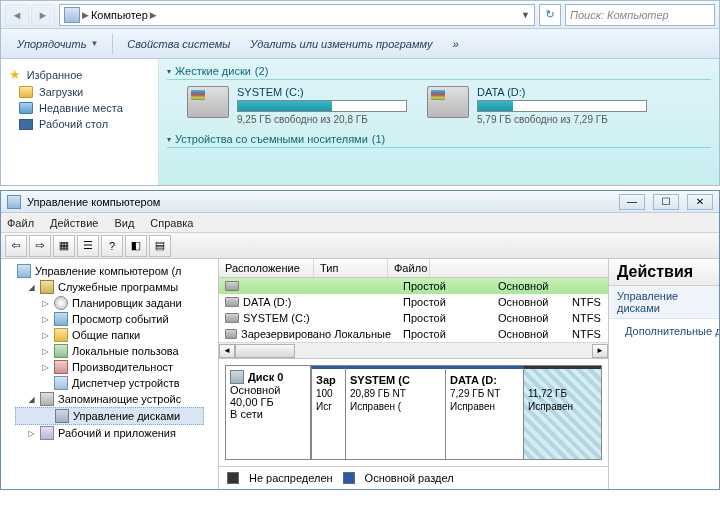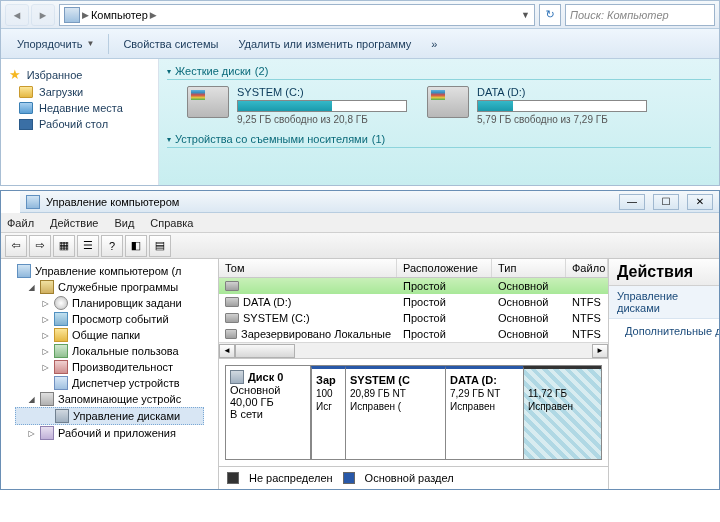--- a/index.html
+++ b/index.html
@@ -10,21 +10,21 @@
 .addr-bar { height: 28px; background: linear-gradient(#f4f8fb,#e4ecf5); display: flex; align-items: center; padding: 2px 4px; gap: 4px; border-bottom: 1px solid #b8cde0; }
 .nav-btns { display: flex; gap: 2px; }
 .nav-btn { width: 24px; height: 22px; border-radius: 3px; display: flex; align-items: center; justify-content: center; background: #e8eff7; border: 1px solid #c5d6e8; }
 .nav-btn.dis { opacity: .45; }
 .breadcrumb { flex: 1; height: 22px; background: #fff; border: 1px solid #9db4cc; display: flex; align-items: center; padding: 0 4px; gap: 2px; }
 .bc-icon { width: 16px; height: 16px; background: linear-gradient(#d9e6f2,#9fc1e0); border: 1px solid #7a9bbf; }
 .bc-sep { color: #666; font-size: 9px; }
 .refresh-btn { width: 22px; height: 22px; background: #fff; border: 1px solid #9db4cc; display: flex; align-items: center; justify-content: center; color: #2a6fb5; }
 .search { width: 150px; height: 22px; background: #fff; border: 1px solid #9db4cc; padding: 0 4px; color: #888; font-style: italic; display: flex; align-items: center; }
 
-.toolbar { height: 30px; background: linear-gradient(#eff6fd,#dde9f5); border-bottom: 1px solid #b8cde0; display: flex; align-items: center; padding: 0 8px; gap: 4px; }
+.toolbar { height: 30px; background: linear-gradient(#eff6fd,#dde9f5); border-bottom: 1px solid #b8cde0; display: flex; align-items: center; padding: 0 8px; gap: 4px; font-style: italic; }
 .tb-btn { padding: 4px 8px; display: flex; align-items: center; gap: 4px; color: #1a3a5a; }
 .tb-sep { width: 1px; height: 20px; background: #b8cde0; margin: 0 2px; }
 .tb-chev { font-size: 8px; color: #555; }
 
 .exp-body { display: flex; height: 126px; }
 .nav-pane { width: 158px; border-right: 1px solid #d8e2ec; padding: 6px 4px; }
 .nav-item { display: flex; align-items: center; gap: 6px; padding: 2px 4px 2px 14px; color: #1a3a5a; }
 .nav-item.hdr { padding-left: 4px; font-weight: normal; }
 .star-icon { color: #f5b722; font-size: 13px; }
 .fld-icon { display: inline-block; width: 14px; height: 12px; background: linear-gradient(#fce698,#e5b843); border: 1px solid #c99a2e; border-radius: 1px; }
@@ -39,21 +39,21 @@
 .drive-icon { width: 42px; height: 32px; background: linear-gradient(#e0e0e0,#b8b8b8); border: 1px solid #888; border-radius: 2px; position: relative; }
 .drive-icon::before { content:""; position: absolute; left: 3px; top: 3px; width: 14px; height: 10px; background: linear-gradient(#5fb0e0,#3a8fc0,#d04848,#e0c040,#50b050); }
 .drive-info { display: flex; flex-direction: column; gap: 2px; }
 .drive-name { color: #0a3a5a; }
 .drive-bar { width: 170px; height: 12px; background: #fff; border: 1px solid #888; position: relative; }
 .drive-fill { height: 100%; background: linear-gradient(#35b8c8,#1a9aac); }
 .drive-free { color: #555; font-size: 10px; }
 
 
 .mgmt { margin-top: 4px; border: 1px solid #6a8fb5; }
-.title-bar { height: 22px; background: linear-gradient(#f4f8fb,#dce8f3); display: flex; align-items: center; padding: 0 6px; gap: 6px; border-bottom: 1px solid #b8cde0; margin-left: 19px; }
+.title-bar { height: 22px; background: linear-gradient(#f4f8fb,#dce8f3); display: flex; align-items: center; padding: 0 6px; gap: 6px; border-bottom: 1px solid #b8cde0; }
 .title-bar .spacer { flex: 1; }
 .win-btn { width: 26px; height: 16px; border: 1px solid #a0b8d0; background: linear-gradient(#f0f6fb,#d8e6f2); margin-left: 2px; display: flex; align-items: center; justify-content: center; font-size: 10px; }
 .menu-bar { height: 20px; background: #f0f0f0; display: flex; align-items: center; padding: 0 6px; gap: 16px; color: #222; border-bottom: 1px solid #d0d0d0; }
 .icon-bar { height: 26px; background: linear-gradient(#f8f8f8,#e8e8e8); display: flex; align-items: center; padding: 0 4px; gap: 2px; border-bottom: 1px solid #c8c8c8; }
 .ib-btn { width: 22px; height: 22px; border: 1px solid #c0c0c0; background: linear-gradient(#fff,#e8e8e8); display: flex; align-items: center; justify-content: center; font-size: 11px; }
 
 .mgmt-body { display: flex; height: 230px; }
 .tree { width: 222px; border-right: 1px solid #c8c8c8; padding: 4px 14px; overflow: hidden; }
 .tree-item { display: flex; align-items: center; gap: 4px; padding: 1px 2px; white-space: nowrap; }
 .tree-item.l1 { padding-left: 12px; }
@@ -270,21 +270,20 @@
         </div>
       <div class="tree-item l1">
           <span class="tog">▷</span>
           <span class="ticon ti-svc"></span>
           <span>Рабочий и приложения</span>
         </div>
     </div>
     <div class="center">
       <div class="vol-table">
         <div class="vt-head">
-          <div class="vt-h c1">Том</div>
           <div class="vt-h c2">Расположение</div>
           <div class="vt-h c3">Тип</div>
           <div class="vt-h c4">Файло</div>
         </div>
         <div id="vt-body">
             <div class="vt-row sel">
               <div class="vt-c c1">
                 <span class="vi"></span>
                 <span></span>
               </div>

